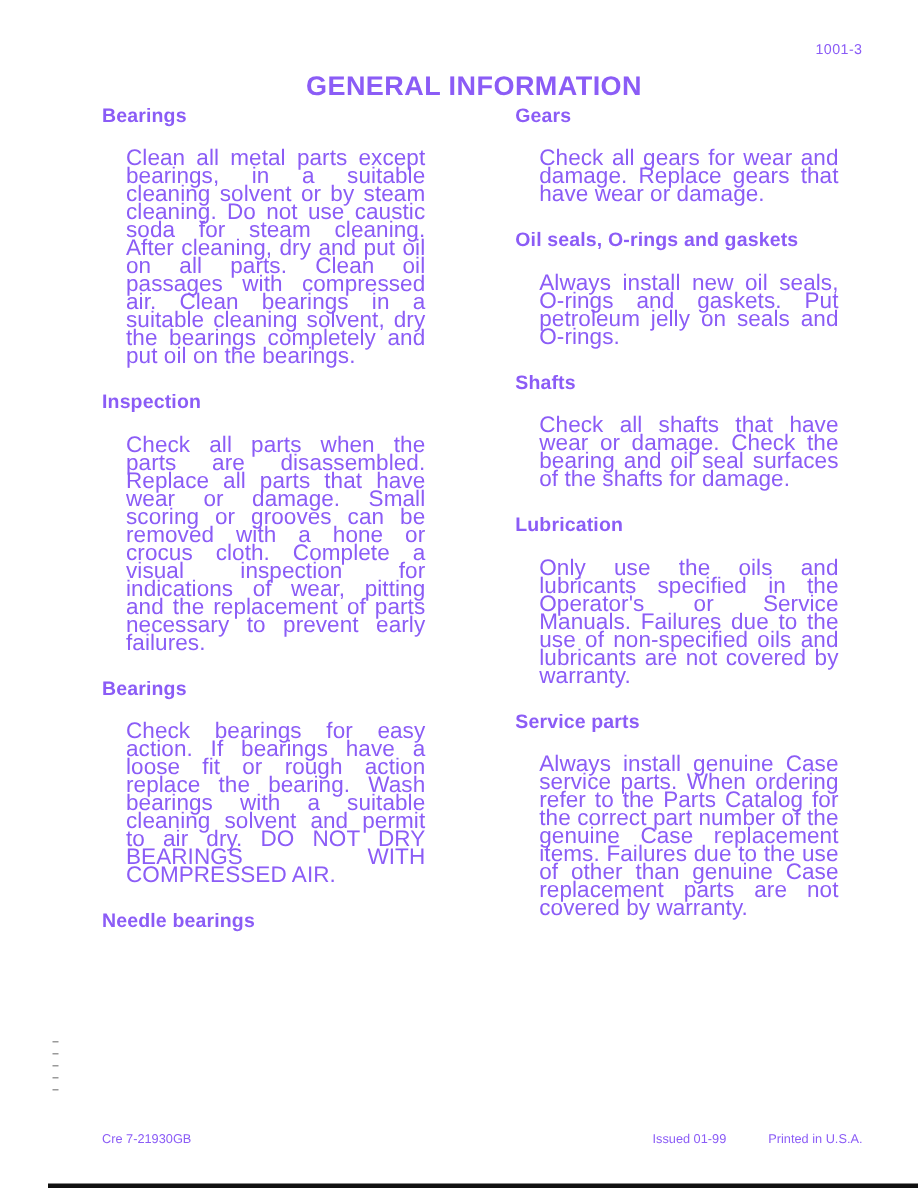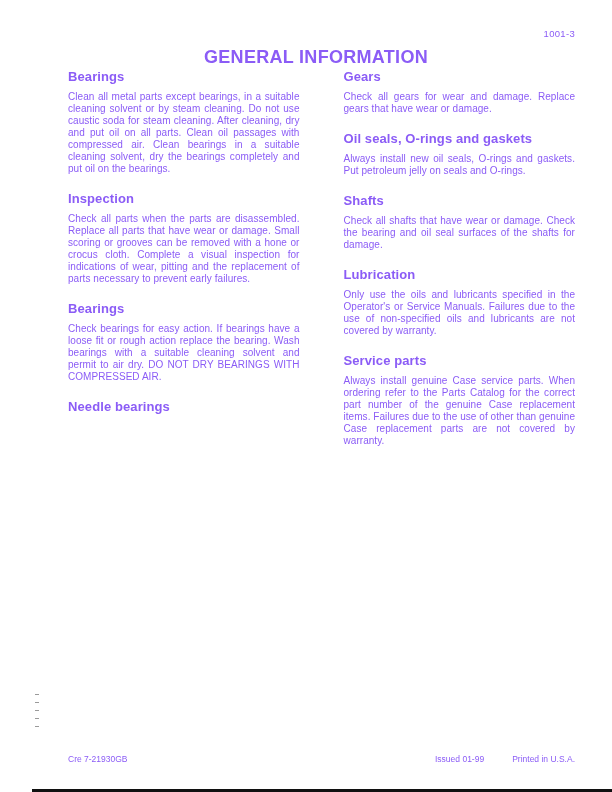--- a/index.html
+++ b/index.html
@@ -49,22 +49,22 @@
   .section h2 {
     font-size: 13px;
     font-weight: bold;
     margin: 16px 0 7px 0;
     letter-spacing: 0.1px;
   }
   .section:first-child h2 {
     margin-top: 6px;
   }
   .section p {
-    margin: 0;
-    font-size: 10px;
+    margin: 16px;
+    font-size: 15px;
     line-height: 12px;
     text-align: justify;
     letter-spacing: 0.05px;
   }
   .footer {
     position: absolute;
     top: 754px;
     left: 68px;
     right: 37px;
     font-size: 8.5px;

